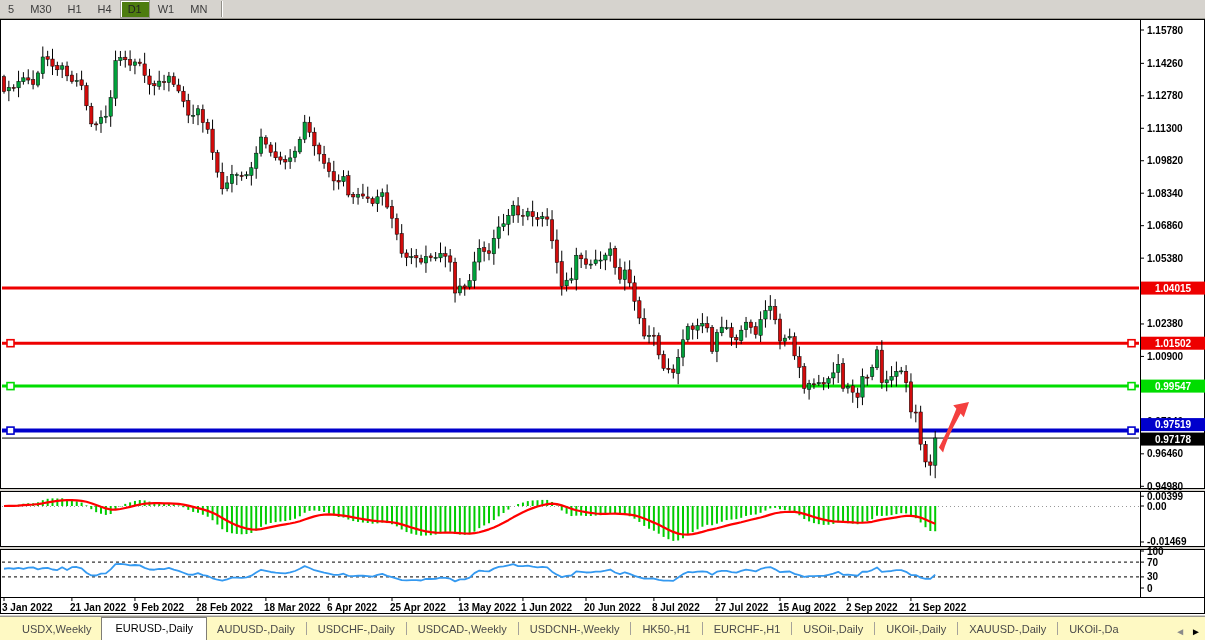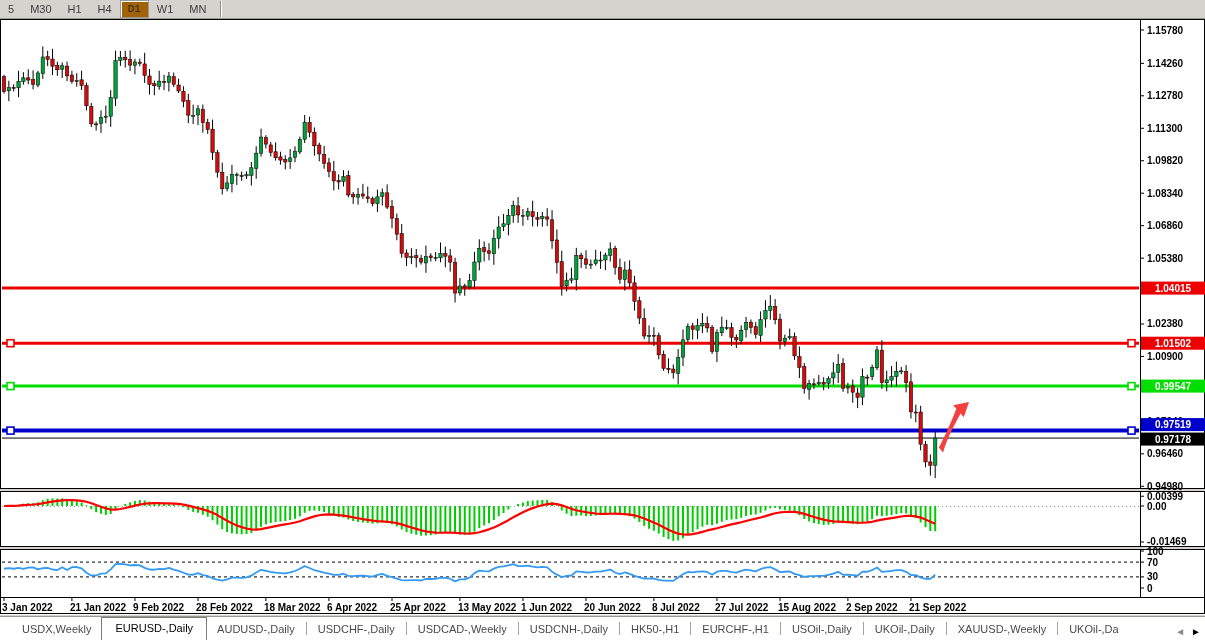--- a/index.html
+++ b/index.html
@@ -3,33 +3,33 @@
 <meta charset="utf-8">
 <style>
   html,body{margin:0;padding:0;background:#d6d3ce;}
   .screen{position:relative;width:1205px;height:640px;overflow:hidden;background:#d6d3ce;
           font-family:"Liberation Sans",sans-serif;-webkit-font-smoothing:none;}
   
   .toolbar{position:absolute;top:0;left:0;width:1205px;height:18px;z-index:3;
            background:#d6d3ce;border-bottom:1px solid #9c9a92;display:flex;align-items:stretch;}
   .tf-btn{font:400 11px "Liberation Sans",sans-serif;color:#3c3c3c;background:transparent;
           border:1px solid transparent;padding:0 7px;margin:0;cursor:default;line-height:16px;}
-  .tf-btn.active{background:#a16207;border:1px solid #9c9a92;box-shadow:inset 1px 1px 0 #fff;color:#222;font-family:Liberation Mono, monospace;}
+  .tf-btn.active{background:#4d7c0f;border:1px solid #9c9a92;box-shadow:inset 1px 1px 0 #fff;color:#222;}
   .tb-sep{width:1px;background:#8f8d86;border-right:1px solid #fff;margin:1px 3px;}
   
   .panel-label{position:absolute;z-index:1;color:#000;font:700 11px "Liberation Sans",sans-serif;
                white-space:pre;letter-spacing:0;}
   #chart-title{top:26px;left:8px;display:flex;gap:7px;align-items:center;}
   #chart-title .dd{font-size:9px;position:relative;top:-1px;}
   #macd-label{top:493px;left:6px;}
   #rsi-label{top:551px;left:6px;}
   
   #chart-svg{position:absolute;top:0;left:0;z-index:2;}
   
-  .tabbar{position:absolute;left:0;bottom:0;width:1205px;height:24px;z-index:3;background:#ffffff;
+  .tabbar{position:absolute;left:0;bottom:0;width:1205px;height:24px;z-index:3;background:#fef9c3;
           border-top:1px solid #98968e;display:flex;align-items:flex-end;padding-left:12px;box-sizing:border-box;}
   .tab{font:400 11px "Liberation Sans",sans-serif;color:#4a4a4a;padding:4px 10px 5px 10px;white-space:nowrap;cursor:default;}
   .tab.active{background:#fff;border:1px solid #7f7d76;border-bottom:none;color:#000;
               padding:4px 13px 6px 13px;margin-bottom:0;box-shadow:inset 1px 1px 0 #fff;}
   .tab-sep{width:1px;height:13px;background:#a5a29a;margin:0 1px 5px 1px;flex:0 0 auto;}
   .tab-scroll{margin-left:auto;display:flex;align-items:center;gap:6px;padding:0 4px 3px 4px;}
   .tab-scroll .arr{font-size:10px;line-height:10px;cursor:default;}
   .arr-left{color:#8a8a8a;}
   .arr-right{color:#000;}
 </style>
@@ -755,31 +755,31 @@
 
   <div class="tabbar" id="tabbar">
     <div class="tab">USDX,Weekly</div>
       <div class="tab active">EURUSD-,Daily</div>
       <div class="tab">AUDUSD-,Daily</div>
       <div class="tab-sep"></div>
       <div class="tab">USDCHF-,Daily</div>
       <div class="tab-sep"></div>
       <div class="tab">USDCAD-,Weekly</div>
       <div class="tab-sep"></div>
-      <div class="tab">USDCNH-,Daily</div>
+      <div class="tab">USDCNH-,Weekly</div>
       <div class="tab-sep"></div>
       <div class="tab">HK50-,H1</div>
       <div class="tab-sep"></div>
       <div class="tab">EURCHF-,H1</div>
       <div class="tab-sep"></div>
       <div class="tab">USOil-,Daily</div>
       <div class="tab-sep"></div>
       <div class="tab">UKOil-,Daily</div>
       <div class="tab-sep"></div>
-      <div class="tab">XAUUSD-,Weekly</div>
+      <div class="tab">XAUUSD-,Daily</div>
       <div class="tab-sep"></div>
       <div class="tab">UKOil-,Da</div>
       <div class="tab-scroll" id="tabscroll">
       <span class="arr arr-left">◄</span>
       <span class="arr arr-right">►</span>
     </div>
   </div>
 </div>
 
 </body></html>

